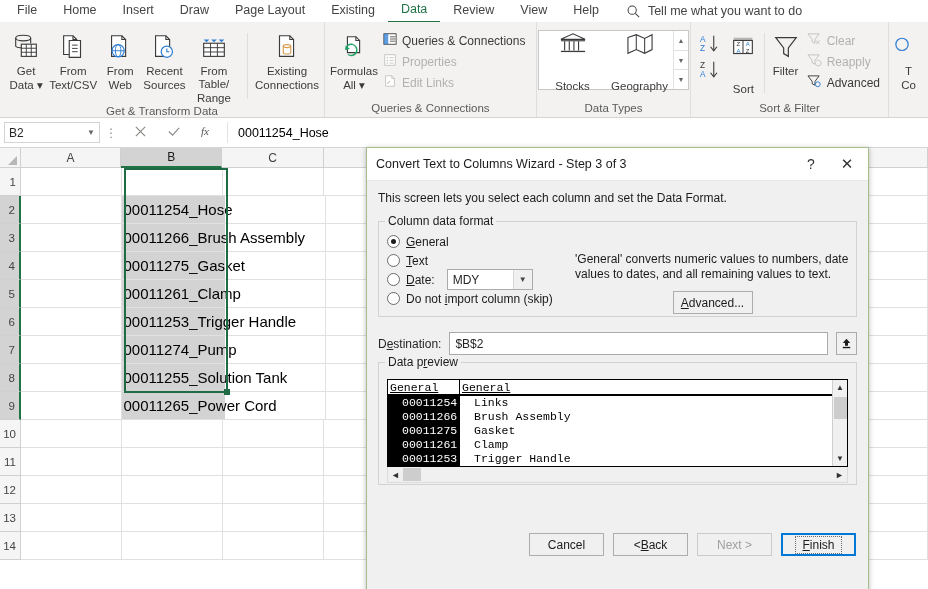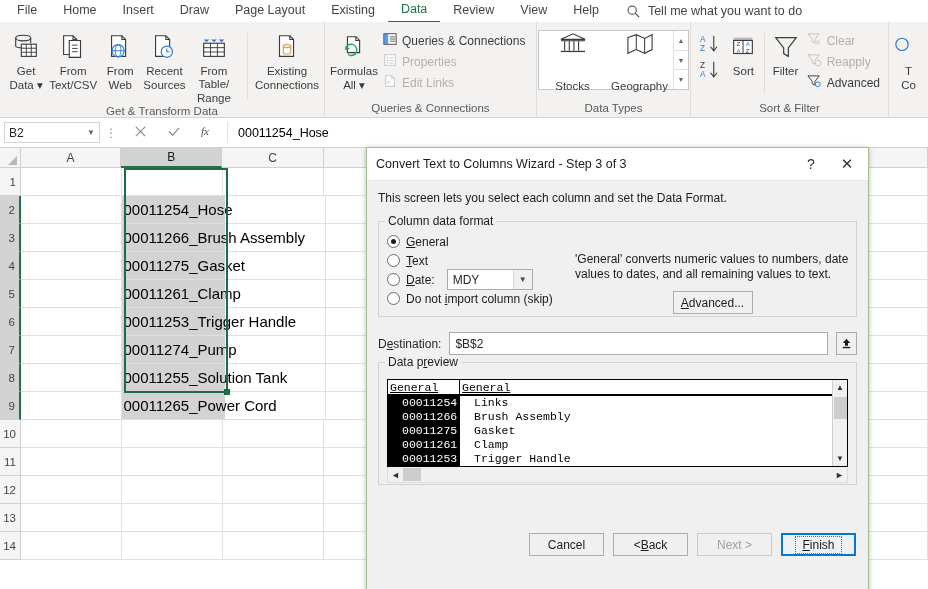--- a/index.html
+++ b/index.html
@@ -574,21 +574,21 @@
         </div>
         <div class="azbtn">
           <svg width="26" height="22" viewBox="0 0 28 24">
               <text x="2" y="10" font-size="9" fill="#3b3b3b" font-family="Liberation Sans, sans-serif">Z</text>
               <text x="2" y="20" font-size="9" fill="#2b7cd3" font-family="Liberation Sans, sans-serif">A</text>
               <line x1="17" y1="3" x2="17" y2="19" stroke="#3b3b3b" stroke-width="1.2"></line>
               <path d="M13.5 15 L17 19.5 L20.5 15" fill="none" stroke="#3b3b3b" stroke-width="1.2"></path>
             </svg>
         </div>
       </div>
-      <div class="bigbtn" style="width:44px;">
+      <div class="bigbtn" style="width:44px;gap:18px;">
         <span class="ico">
           <svg width="30" height="28" viewBox="0 0 32 30">
             <rect x="6" y="5" width="20" height="3" fill="#b8b8b8"></rect>
             <rect x="6" y="8" width="20" height="14" fill="#fff" stroke="#3b3b3b" stroke-width="1.2"></rect>
             <line x1="16" y1="8" x2="16" y2="22" stroke="#3b3b3b" stroke-width="1.1"></line>
             <text x="9" y="14" font-size="6.5" fill="#3b3b3b" font-family="Liberation Sans, sans-serif">Z</text>
             <text x="9" y="21" font-size="6.5" fill="#2b7cd3" font-family="Liberation Sans, sans-serif">A</text>
             <text x="19" y="14" font-size="6.5" fill="#2b7cd3" font-family="Liberation Sans, sans-serif">A</text>
             <text x="19" y="21" font-size="6.5" fill="#3b3b3b" font-family="Liberation Sans, sans-serif">Z</text>
           </svg>

